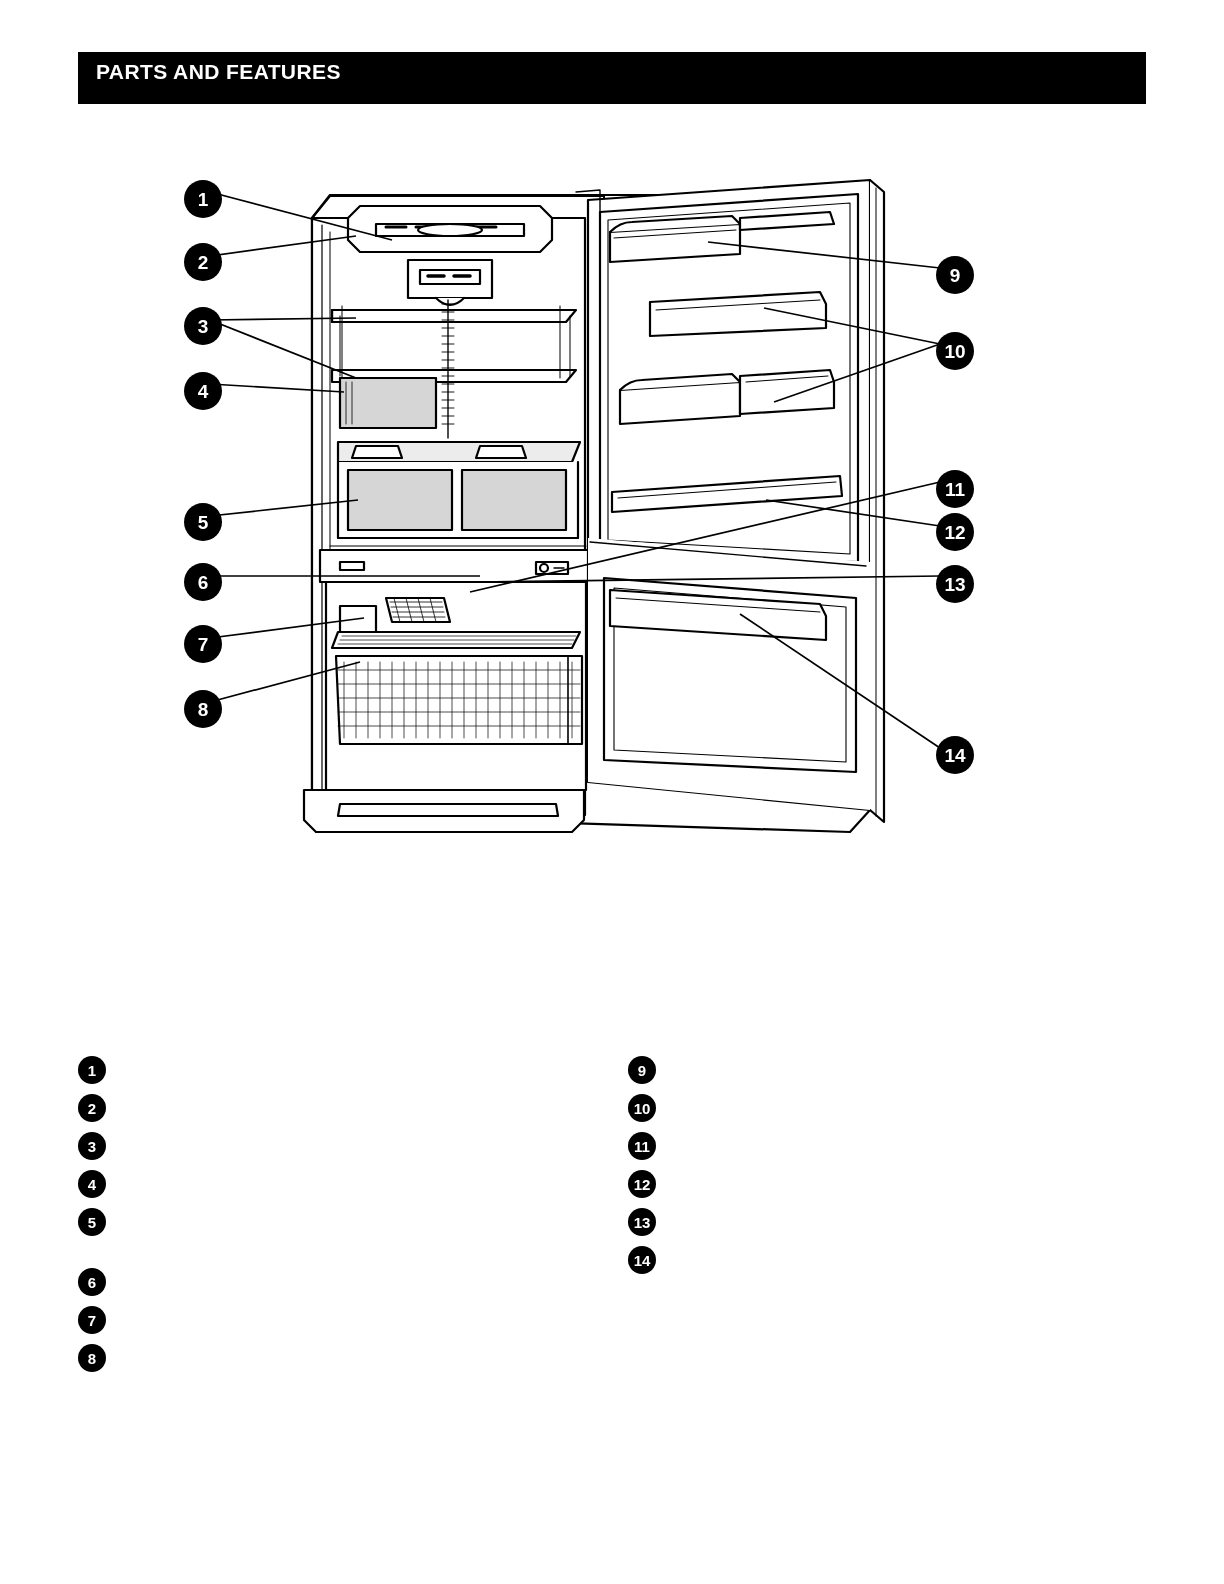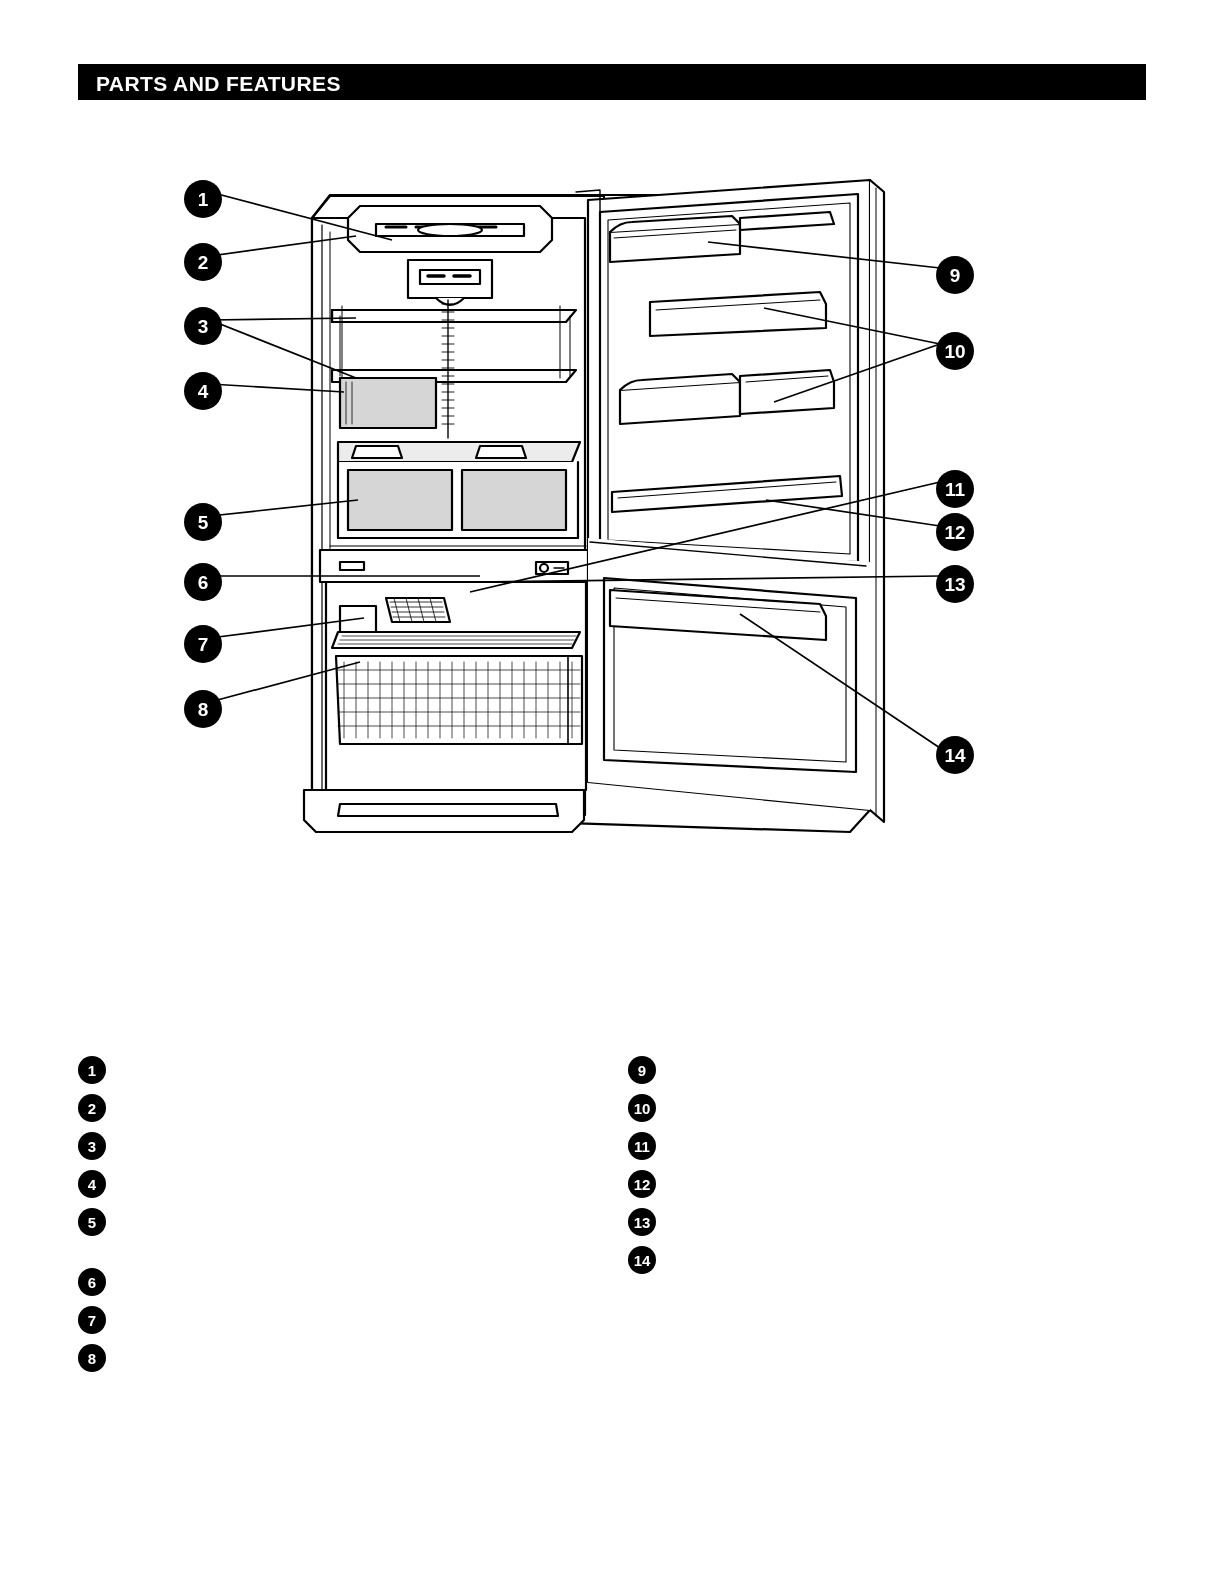--- a/index.html
+++ b/index.html
@@ -19,23 +19,22 @@
     position: absolute;
     inset: 0;
   }
 
   
   .header-bar {
     position: absolute;
     left: 78px;
     top: 52px;
     width: 1068px;
-    height: 36px;
+    height: 52px;
     background: #000000;
-    margin-top: 12px;
   }
   .header-title {
     position: absolute;
     left: 18px;
     top: 8px;
     color: #ffffff;
     font-size: 21px;
     font-weight: bold;
     letter-spacing: .4px;
     white-space: nowrap;

